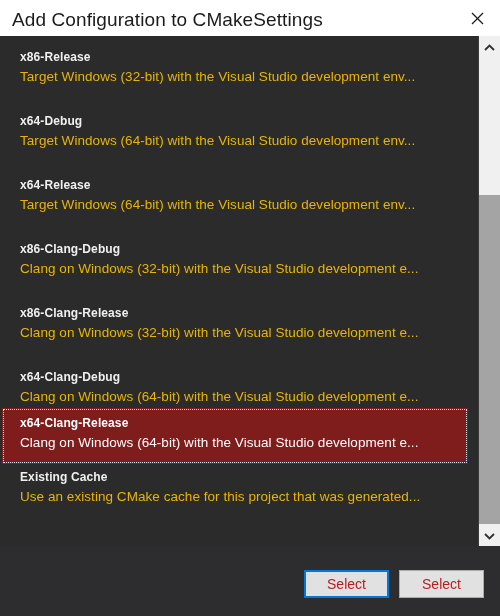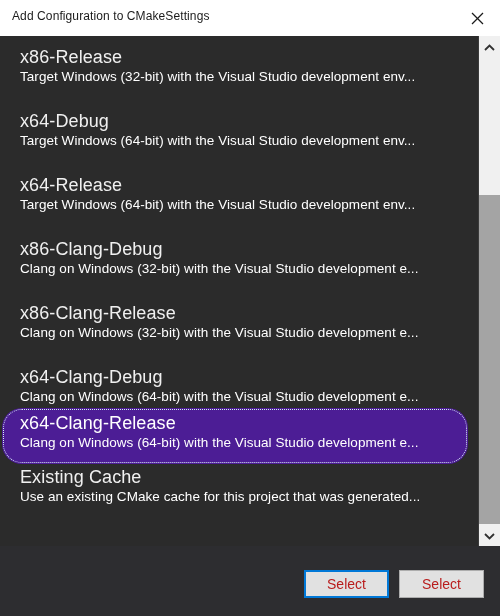--- a/index.html
+++ b/index.html
@@ -25,21 +25,21 @@
     left: 0; top: 0;
     width: 500px;
     height: 36px;
     background: #ffffff;
     box-sizing: border-box;
   }
   #titlebar-text {
     position: absolute;
     left: 12px;
     top: 9px;
-    font-size: 12px;
+    font-size: 19px;
     color: #1b1b1b;
     letter-spacing: 0.1px;
     white-space: nowrap;
   }
   #close-button {
     position: absolute;
     right: 0;
     top: 0;
     width: 46px;
     height: 36px;
@@ -64,37 +64,36 @@
   .list-item {
     position: absolute;
     left: 2px;
     width: 466px;
     height: 56px;
     box-sizing: border-box;
     padding: 6px 0 0 18px;
     cursor: default;
   }
   .list-item.selected {
-    background: #4c1d95;
+    background: #7f1d1d;
     outline: 1px dotted #d6e8f7;
     outline-offset: -2px;
-    border-radius: 20px;
   }
   .item-title {
-    font-size: 18px;
-    font-weight: normal;
+    font-size: 12px;
+    font-weight: bold;
     color: #f0f0f0;
     line-height: 19px;
     white-space: nowrap;
     letter-spacing: 0.1px;
   }
   .item-desc {
     font-size: 13.5px;
     font-weight: normal;
-    color: #ffffff;
+    color: #eab308;
     line-height: 19px;
     white-space: nowrap;
     letter-spacing: 0.05px;
   }
   .list-item.selected .item-title,
   .list-item.selected .item-desc {
     color: #ffffff;
   }
 
   

